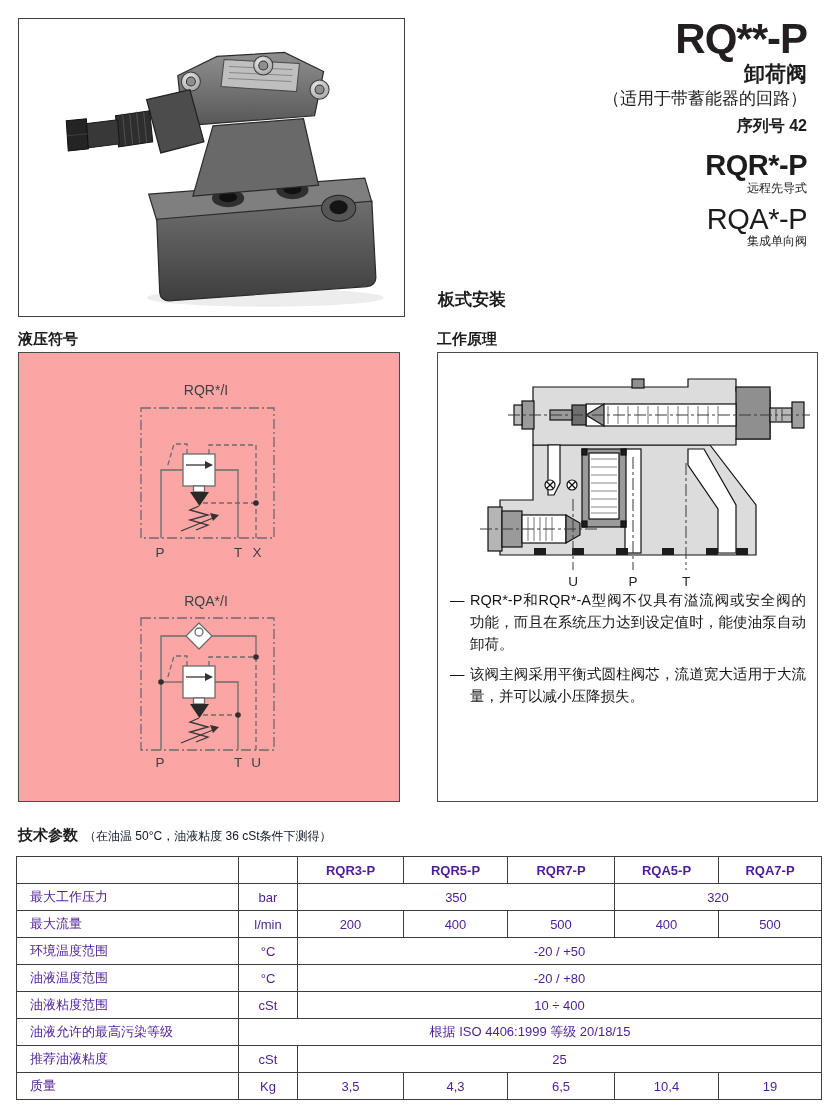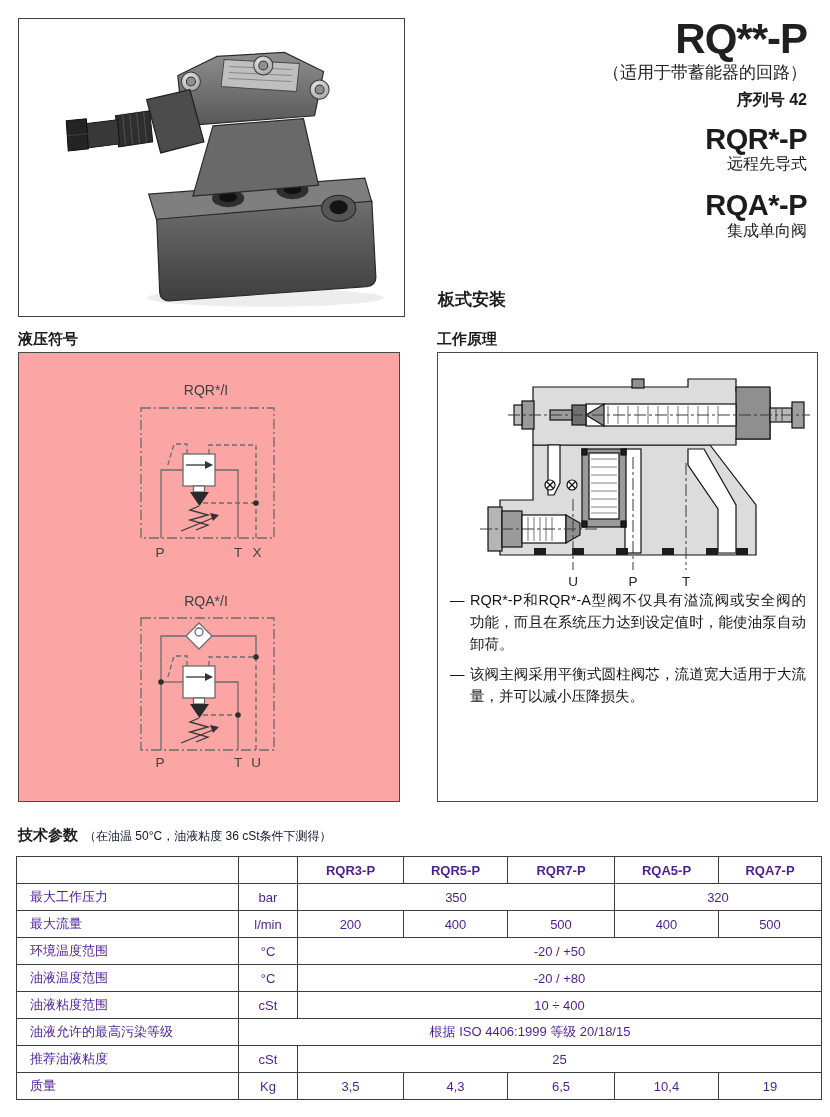--- a/index.html
+++ b/index.html
@@ -11,22 +11,22 @@
   .photo-frame { left:18px; top:18px; width:385px; height:297px; border:1px solid #3f3f3f; background:#ffffff; }
   .photo-frame svg { display:block; width:100%; height:100%; }
 
   
   .title-block { top:18px; right:23px; text-align:right; }
   .model-main  { font-size:42px; font-weight:bold; line-height:1.02; letter-spacing:-1px; color:#231f20; }
   .model-type1 { font-size:21px; font-weight:bold; line-height:1.25; }
   .model-note  { font-size:17px; line-height:1.3; margin-top:1px; }
   .series      { font-size:16px; font-weight:bold; margin-top:6px; }
   .model-mid   { font-size:29px; font-weight:bold; line-height:1.05; margin-top:13px; letter-spacing:-0.5px; }
-  .model-mid2  { font-size:29px; font-weight:bold; line-height:1.05; margin-top:16px; letter-spacing:-0.5px; }
-  .model-type2 { font-size:16px; line-height:1.25;text-align:right; }
+  .model-mid2  { font-size:29px; font-weight:normal; line-height:1.05; margin-top:8px; letter-spacing:-0.5px; }
+  .model-type2 { font-size:12px; line-height:1.25;text-align:right; }
   .mounting    { left:438px; top:288px; font-size:17px; font-weight:bold; }
 
   
   .section-title { font-size:15px; font-weight:bold;text-align:center; }
   .sym-title  { left:18px;  top:330px; }
   .pri-title  { left:437px; top:330px; }
   .sym-box { left:18px;  top:352px; width:380px; height:448px; border:1px solid #4a4a4a; background:#fca5a5; }
   .pri-box { left:437px; top:352px; width:379px; height:448px; border:1px solid #4a4a4a; background:#fff; }
   .sym-box svg, .xsec { display:block; }
   .xsec { position:absolute; left:0; top:4px; }
@@ -106,20 +106,21 @@
       <line x1="117" y1="92" x2="120" y2="123" stroke="#515151"></line>
       <line x1="124" y1="92" x2="127" y2="123" stroke="#515151"></line>
       <polygon points="66,104 98,100 100,124 68,128" fill="#383838" stroke="#161616"></polygon>
       <polygon points="47,101 67,99 69,129 49,131" fill="#242424" stroke="#0e0e0e"></polygon>
       <line x1="48" y1="116" x2="69" y2="114" stroke="#3e3e3e"></line>
     </svg>
   </div>
 
   <div class="abs title-block">
     <div class="model-main">RQ**-P</div>
+    <div class="model-type1">卸荷阀</div>
     <div class="model-note">（适用于带蓄能器的回路）</div>
     <div class="series">序列号 42</div>
     <div class="model-mid">RQR*-P</div>
     <div class="model-type2">远程先导式</div>
     <div class="model-mid2">RQA*-P</div>
     <div class="model-type2">集成单向阀</div>
   </div>
   <div class="abs mounting">板式安装</div>
 
   <div class="abs section-title sym-title">液压符号</div>

